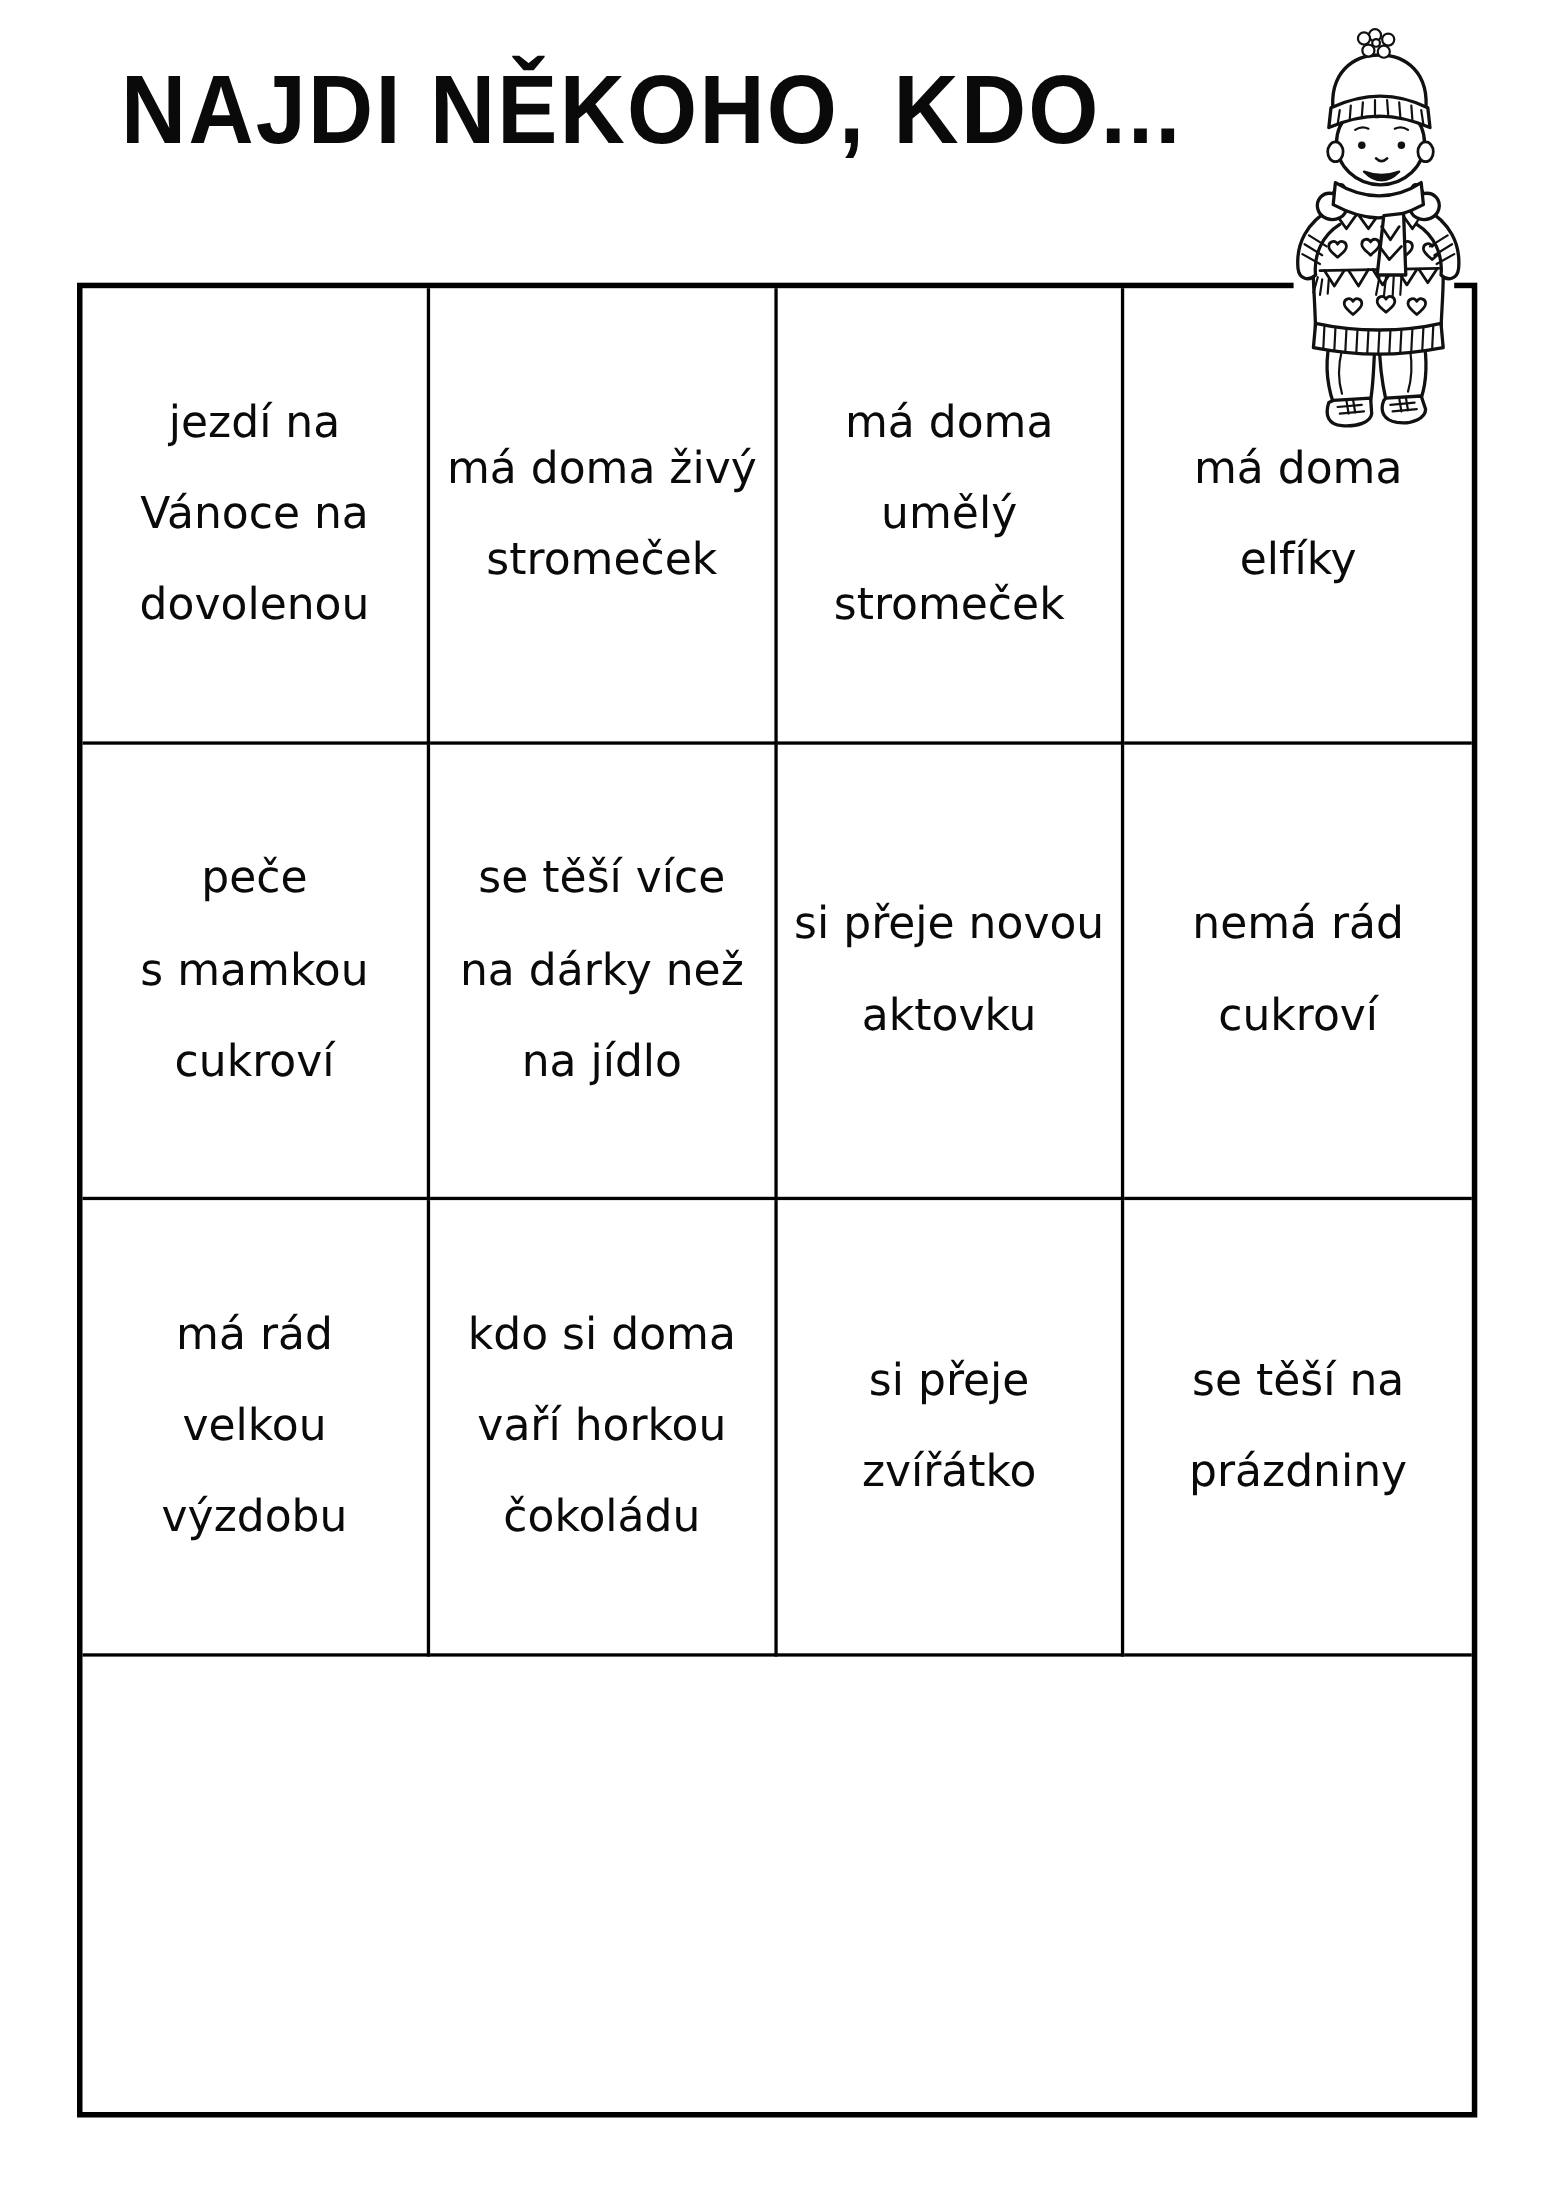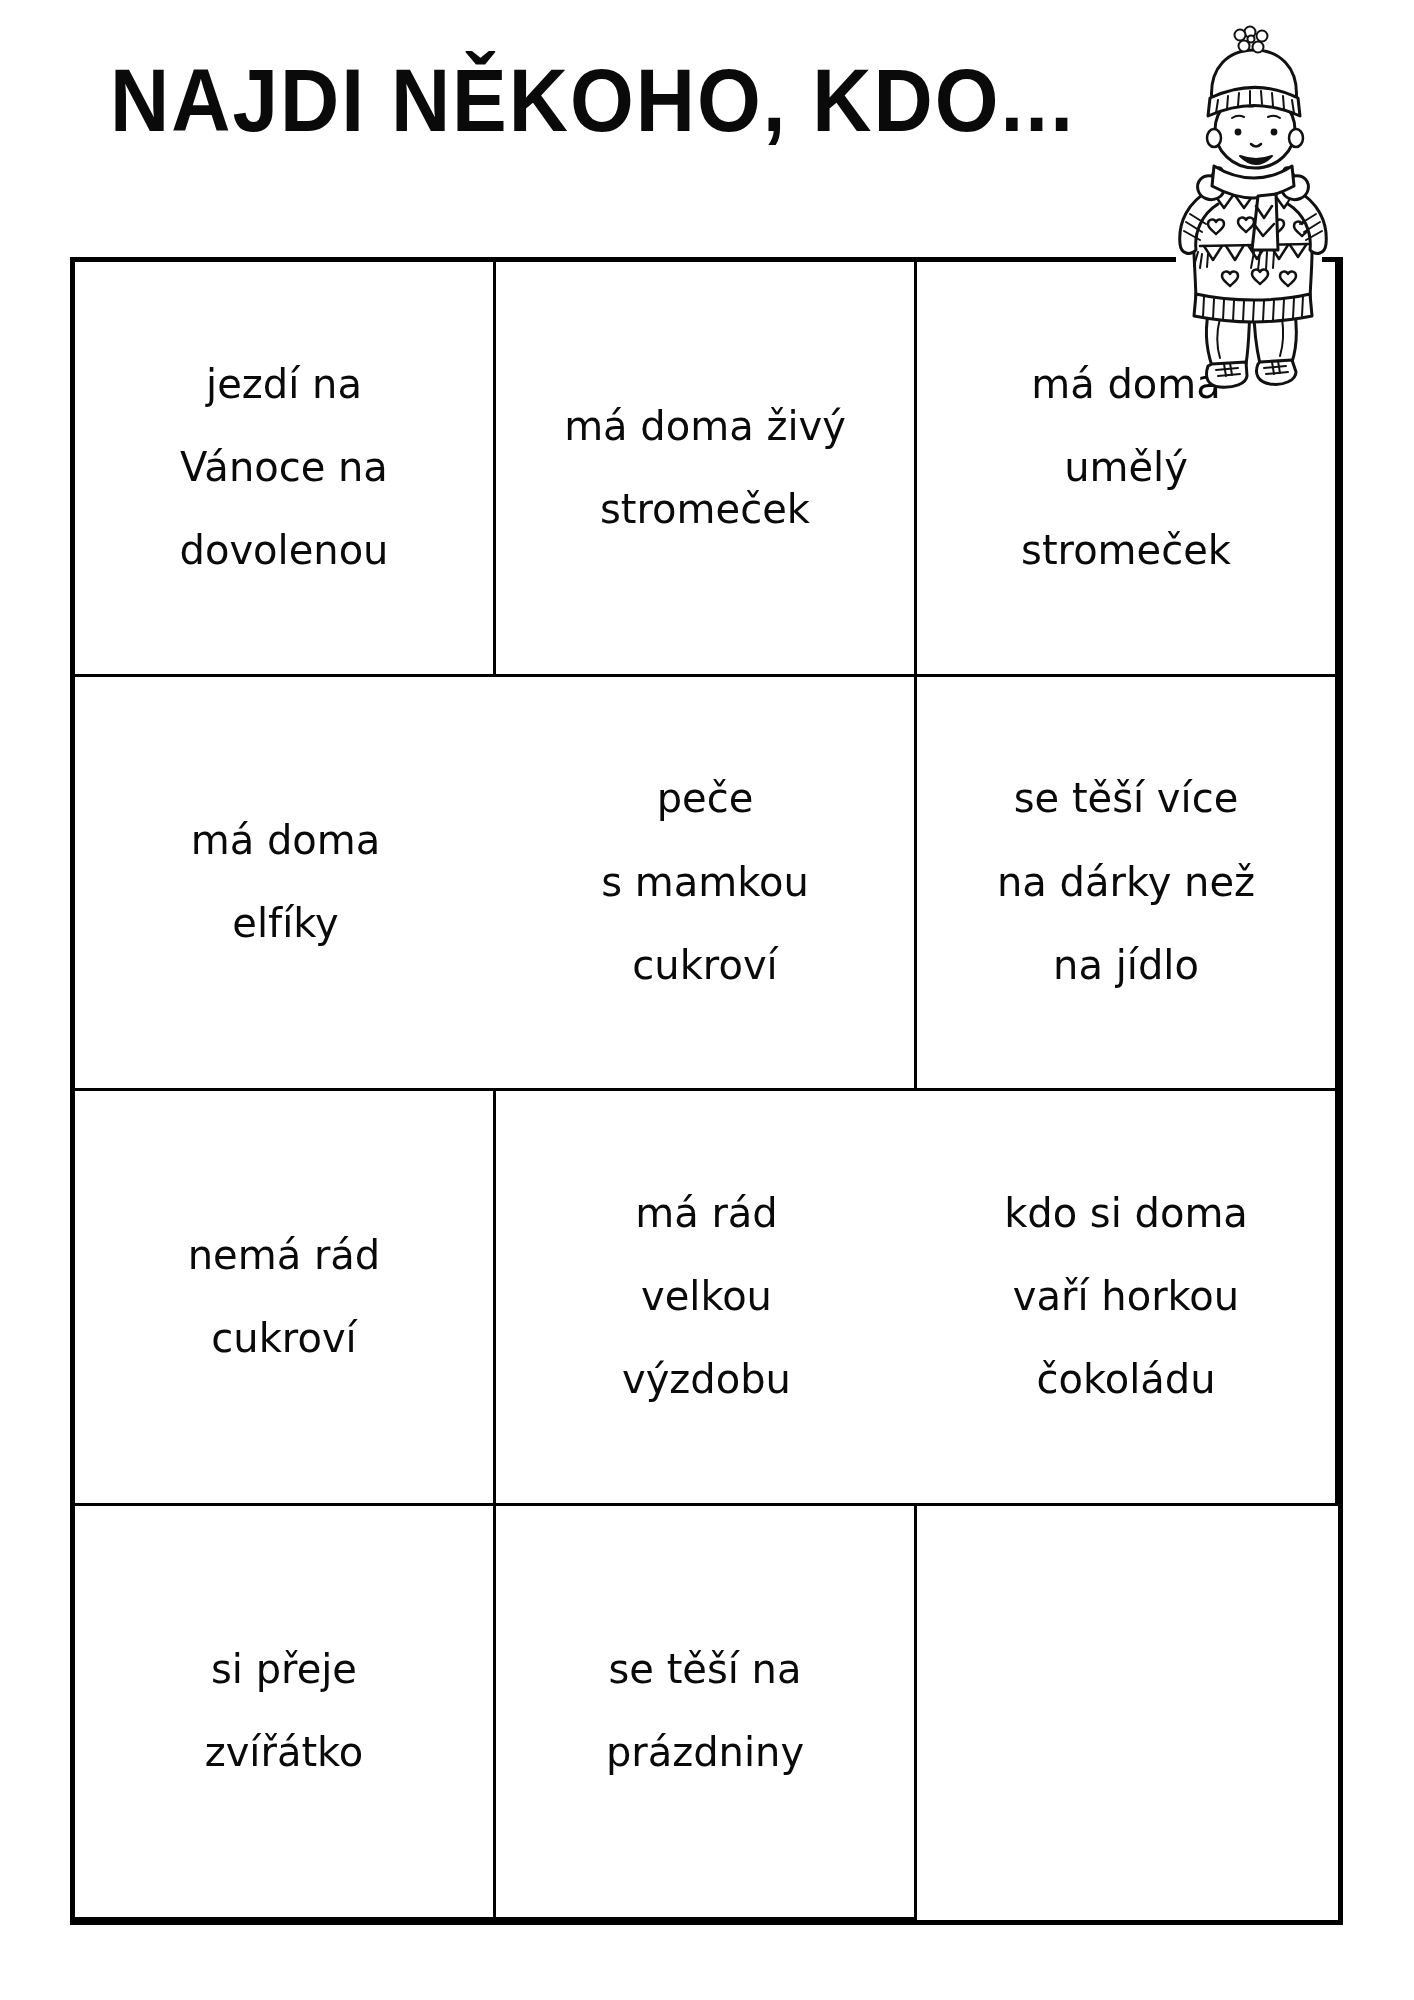--- a/index.html
+++ b/index.html
@@ -22,21 +22,21 @@
     white-space:nowrap;
     transform:scaleY(1.08);
   }
   .grid{
     position:absolute;
     left:70px;top:257px;
     width:1273px;height:1668px;
     box-sizing:border-box;
     border:5px solid #000;
     display:grid;
-    grid-template-columns:repeat(3,1fr);
+    grid-template-columns:repeat(4,1fr);
     grid-template-rows:repeat(4,1fr);
     background:#fff;
   }
   .cell{
     box-sizing:border-box;
     border-right:3px solid #000;
     border-bottom:3px solid #000;
     display:flex;
     align-items:center;
     justify-content:center;
@@ -72,20 +72,22 @@
 stromeček</div>
   <div class="cell">má doma
 elfíky</div>
 
   <div class="cell">peče
 s mamkou
 cukroví</div>
   <div class="cell">se těší více
 na dárky než
 na jídlo</div>
+  <div class="cell">si přeje novou
+aktovku</div>
   <div class="cell">nemá rád
 cukroví</div>
 
   <div class="cell">má rád
 velkou
 výzdobu</div>
   <div class="cell">kdo si doma
 vaří horkou
 čokoládu</div>
 

